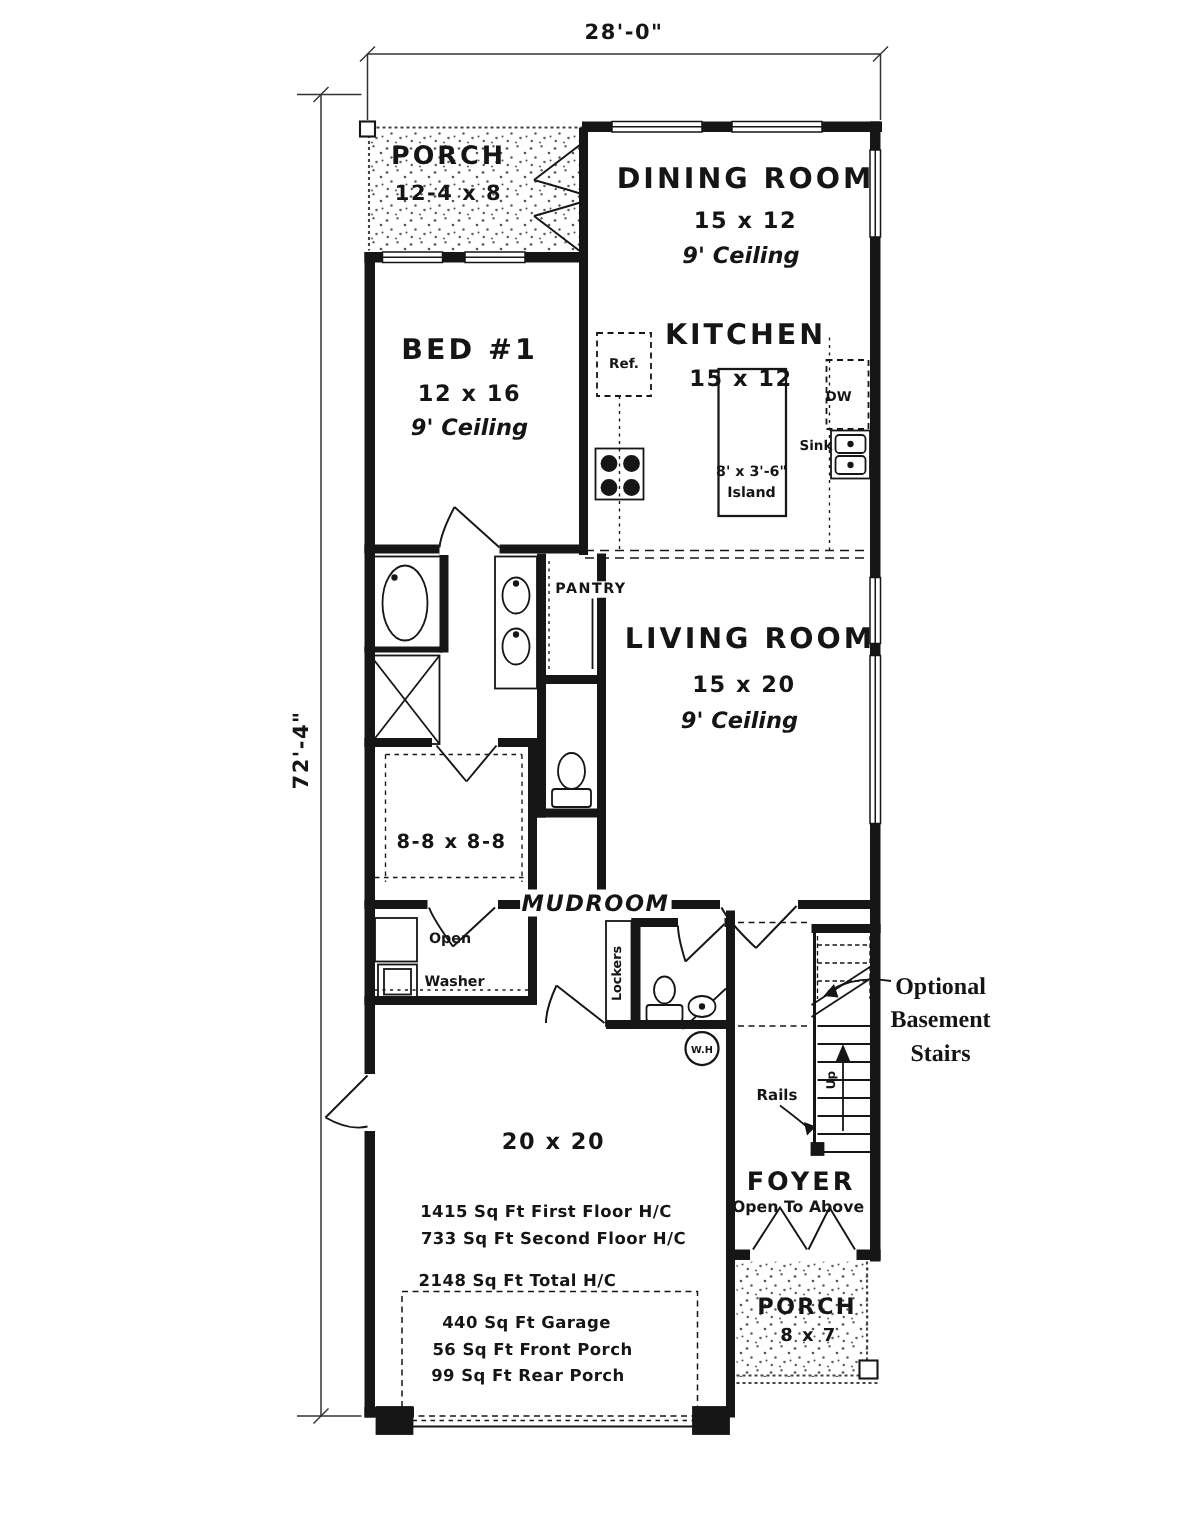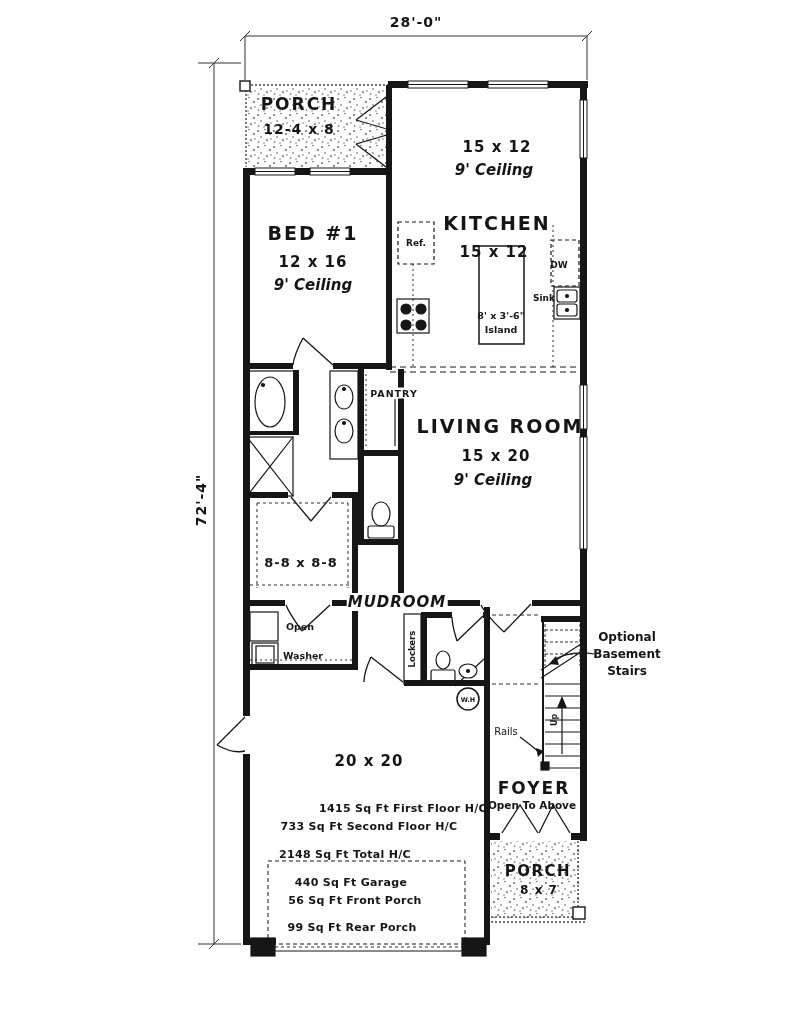--- a/index.html
+++ b/index.html
@@ -244,20 +244,21 @@
     <line x1="275" y1="947" x2="462" y2="947" stroke-dasharray="3,3" stroke-width="0.9"></line>
   </g>
 </svg>
 
   <div class="lbl size" style="left:416px;top:22px;font-size:14px;">28'-0"</div>
   <div class="lbl rot size" style="left:201px;top:500px;font-size:14px;">72'-4"</div>
 
   <div class="lbl room" style="left:299px;top:104px;font-size:17px;">PORCH</div>
   <div class="lbl size" style="left:299px;top:129px;font-size:14px;">12-4 x 8</div>
 
+  <div class="lbl room" style="left:497px;top:119px;font-size:19px;">DINING ROOM</div>
   <div class="lbl size" style="left:497px;top:147px;font-size:15px;">15 x 12</div>
   <div class="lbl ceil" style="left:494px;top:170px;">9' Ceiling</div>
 
   <div class="lbl room" style="left:313px;top:233px;font-size:19px;">BED #1</div>
   <div class="lbl size" style="left:313px;top:262px;font-size:15px;">12 x 16</div>
   <div class="lbl ceil" style="left:313px;top:285px;">9' Ceiling</div>
 
   <div class="lbl room" style="left:497px;top:223px;font-size:19px;">KITCHEN</div>
   <div class="lbl size" style="left:494px;top:252px;font-size:15px;">15 x 12</div>
   <div class="lbl tiny" style="left:501px;top:315px;font-size:9.5px;">8' x 3'-6"</div>
@@ -275,29 +276,29 @@
   <div class="lbl size" style="left:301px;top:546px;font-size:13px;margin-top:16px;">8-8 x 8-8</div>
   <div class="lbl ceil" style="left:397px;top:602px;letter-spacing:1px;background:#fff;padding:0 1px;">MUDROOM</div>
 
   <div class="lbl tiny" style="left:300px;top:626px;font-size:9.5px;">Open</div>
   <div class="lbl tiny" style="left:303px;top:655px;font-size:9.5px;">Washer</div>
   <div class="lbl rot tiny" style="left:412px;top:649px;font-size:8.5px;">Lockers</div>
   <div class="lbl" style="left:468px;top:700px;font-size:6.5px;font-weight:700;">W.H</div>
 
   <div class="lbl size" style="left:369px;top:761px;font-size:15px;text-align:center;">20 x 20</div>
 
-  <div class="lbl area" style="left:364px;top:808px;margin-left:39px;">1415 Sq Ft First Floor H/C</div>
+  <div class="lbl area" style="left:364px;top:808px;">1415 Sq Ft First Floor H/C</div>
   <div class="lbl area" style="left:369px;top:826px;">733 Sq Ft Second Floor H/C</div>
   <div class="lbl area" style="left:345px;top:854px;">2148 Sq Ft Total H/C</div>
   <div class="lbl area" style="left:351px;top:882px;">440 Sq Ft Garage</div>
   <div class="lbl area" style="left:355px;top:900px;">56 Sq Ft Front Porch</div>
-  <div class="lbl area" style="left:352px;top:917px;margin-top:10px;">99 Sq Ft Rear Porch</div>
-
-  <div class="lbl" style="left:506px;top:731px;font-size:10px;font-weight:400;">Rails</div>
-  <div class="note" style="left:627px;top:654px;width:70px;font-size:12px;line-height:1.4;white-space:normal;">Optional Basement Stairs</div>
+  <div class="lbl area" style="left:352px;top:917px;">99 Sq Ft Rear Porch</div>
+
+  <div class="lbl" style="left:518px;top:731px;font-size:10px;font-weight:700;">Rails</div>
+  <div class="note" style="left:627px;top:681px;width:70px;font-size:16px;line-height:1.4;white-space:normal;font-family:Liberation Serif, serif;">Optional Basement Stairs</div>
   <div class="lbl rot" style="left:554px;top:720px;font-size:8px;font-weight:600;">Up</div>
 
   <div class="lbl room" style="left:534px;top:788px;font-size:17px;">FOYER</div>
   <div class="lbl" style="left:532px;top:805px;font-size:10.5px;font-weight:600;">Open To Above</div>
 
   <div class="lbl room" style="left:538px;top:871px;font-size:15px;letter-spacing:1.5px;">PORCH</div>
   <div class="lbl size" style="left:539px;top:890px;font-size:12px;">8 x 7</div>
 
 </div>
 

